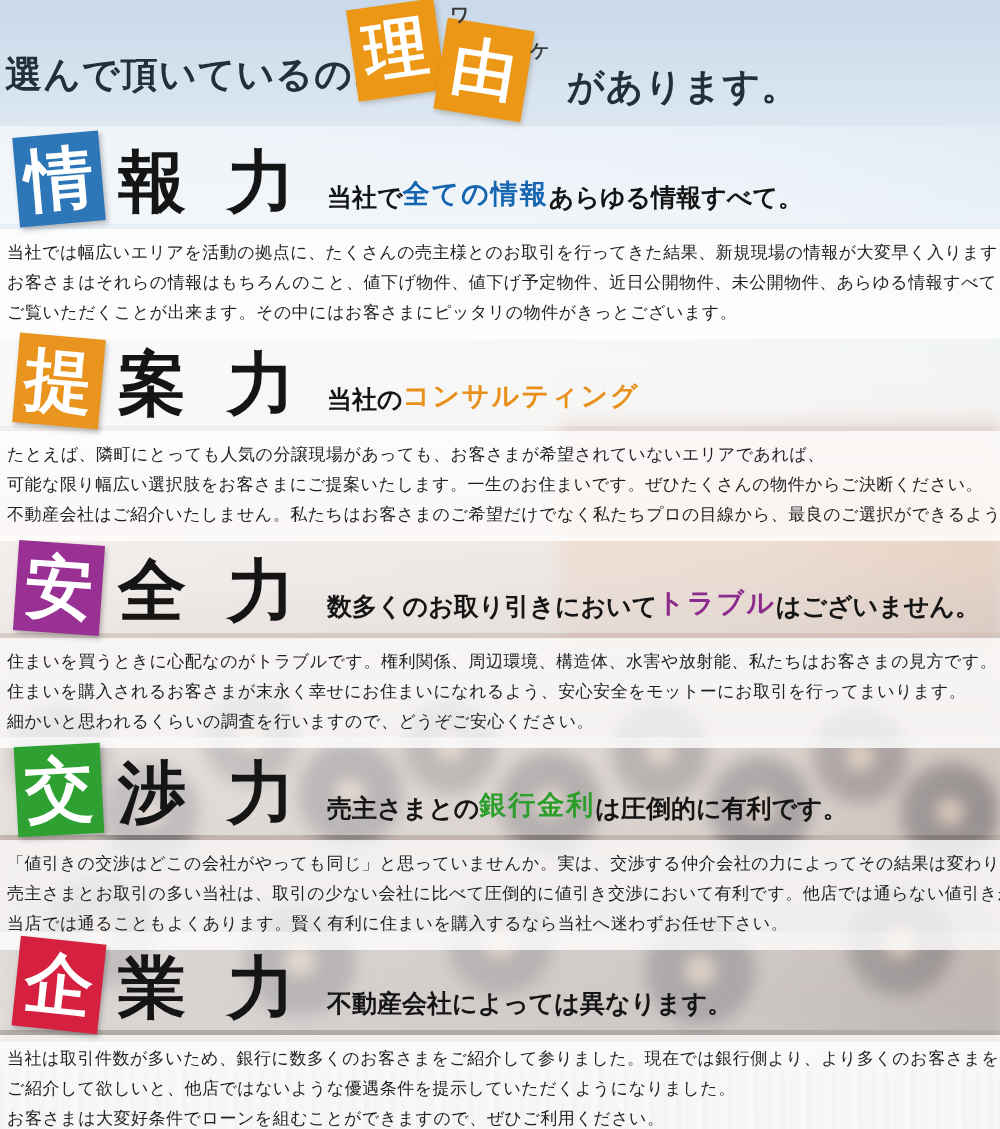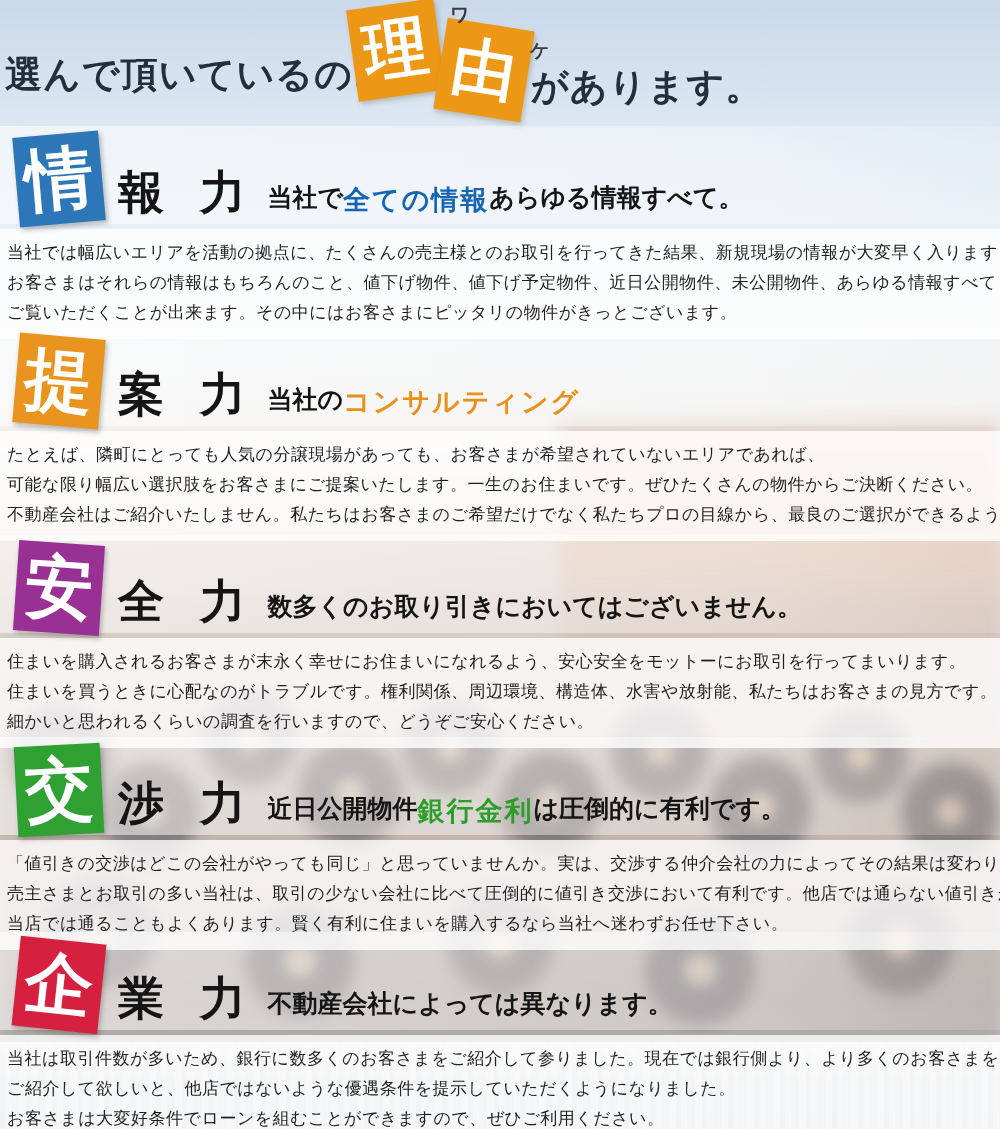--- a/index.html
+++ b/index.html
@@ -55,43 +55,43 @@
   .rbox{
     position:absolute;width:88px;height:92px;display:flex;align-items:center;justify-content:center;
     color:#fff;font-weight:bold;font-size:64px;line-height:1;
     box-shadow:2px 3px 5px rgba(80,60,20,.25);
   }
   .rbox1{left:352px;top:4px;transform:rotate(-8deg);z-index:1;}
   .rbox2{left:440px;top:24px;transform:rotate(9deg);z-index:2;}
   .furi{position:absolute;font-size:19px;font-weight:bold;color:#3a3a3a;z-index:3;}
   .furi1{left:450px;top:2px;}
   .furi2{left:530px;top:38px;}
-  .hdr-suffix{position:absolute;left:531px;top:62px;font-size:37px;font-weight:bold;color:#23303c;letter-spacing:1px;}
+  .hdr-suffix{position:absolute;left:567px;top:62px;font-size:37px;font-weight:bold;color:#23303c;letter-spacing:1px;}
   
   .sec{position:absolute;left:0;width:1000px;z-index:4;}
   .sec0{top:126px;} .sec1{top:328px;} .sec2{top:535px;} .sec3{top:737px;} .sec4{top:932px;}
   .sec-title{
     display:flex;align-items:flex-end;padding:4px 0 0 16px;height:94px;
     background:linear-gradient(90deg,rgba(255,255,255,.55),rgba(255,255,255,.35) 75%,rgba(255,255,255,.15));
   }
   .badge{
     flex:none;width:86px;height:90px;display:flex;align-items:center;justify-content:center;
     color:#fff;font-weight:bold;font-size:68px;line-height:1;
     box-shadow:2px 3px 5px rgba(40,40,40,.3);
   }
   .sec0 .badge{transform:rotate(-5deg);}
   .sec1 .badge{transform:rotate(5deg);}
   .sec2 .badge{transform:rotate(4deg);}
   .sec3 .badge{transform:rotate(-3deg);}
   .sec4 .badge{transform:rotate(6deg);}
   .t-rest{
-    font-size:46px;font-weight:bold;color:#151515;letter-spacing:12px;
+    font-size:68px;font-weight:bold;color:#151515;letter-spacing:12px;
     line-height:1;margin-left:16px;padding-bottom:8px;white-space:nowrap;
   }
-  .sub{display:flex;align-items:flex-end;padding-bottom:10px;margin-left:10px;white-space:nowrap;}
+  .sub{display:flex;align-items:flex-start;padding-bottom:10px;margin-left:20px;white-space:nowrap;}
   .sub-plain{font-size:25px;font-weight:bold;color:#151515;}
   .sub-accent{font-size:27px;font-weight:bold;line-height:1;letter-spacing:2px;}
   .sec-body{
     margin-top:5px;padding:9px 4px 11px 7px;
     background:rgba(255,255,255,.8);
   }
   .bline{font-size:17px;line-height:30px;color:#1f1f1f;white-space:nowrap;letter-spacing:.5px;}
 </style>
 </head>
 <body>
@@ -152,38 +152,39 @@
 </section>
 
 <section class="sec sec2">
   <div class="sec-title">
     <span class="badge" style="background-color: rgb(153, 48, 147);">
         <span>安</span>
       </span>
     <span class="t-rest">全 力</span>
     <span class="sub">
       <span class="sub-plain">数多くのお取り引きにおいて</span>
+      <span class="sub-accent" style="color: rgb(141, 43, 141);">トラブル</span>
       <span class="sub-plain">はございません。</span>
     </span>
   </div>
   <div class="sec-body">
+    <div class="bline">住まいを買うときに心配なのがトラブルです。権利関係、周辺環境、構造体、水害や放射能、私たちはお客さまの見方です。</div>
     <div class="bline">住まいを購入されるお客さまが末永く幸せにお住まいになれるよう、安心安全をモットーにお取引を行ってまいります。</div>
-    <div class="bline">住まいを買うときに心配なのがトラブルです。権利関係、周辺環境、構造体、水害や放射能、私たちはお客さまの見方です。</div>
     <div class="bline">細かいと思われるくらいの調査を行いますので、どうぞご安心ください。</div>
   </div>
 </section>
 
 <section class="sec sec3">
   <div class="sec-title">
     <span class="badge" style="background-color: rgb(47, 161, 51);">
         <span>交</span>
       </span>
     <span class="t-rest">渉 力</span>
     <span class="sub">
-      <span class="sub-plain">近日公開物件</span>
+      <span class="sub-plain">売主さまとの</span>
       <span class="sub-accent" style="color: rgb(43, 158, 43);">銀行金利</span>
       <span class="sub-plain">は圧倒的に有利です。</span>
     </span>
   </div>
   <div class="sec-body">
     <div class="bline">「値引きの交渉はどこの会社がやっても同じ」と思っていませんか。実は、交渉する仲介会社の力によってその結果は変わります。</div>
     <div class="bline">売主さまとお取引の多い当社は、取引の少ない会社に比べて圧倒的に値引き交渉において有利です。他店では通らない値引きが</div>
     <div class="bline">当店では通ることもよくあります。賢く有利に住まいを購入するなら当社へ迷わずお任せ下さい。</div>
   </div>
 </section>

